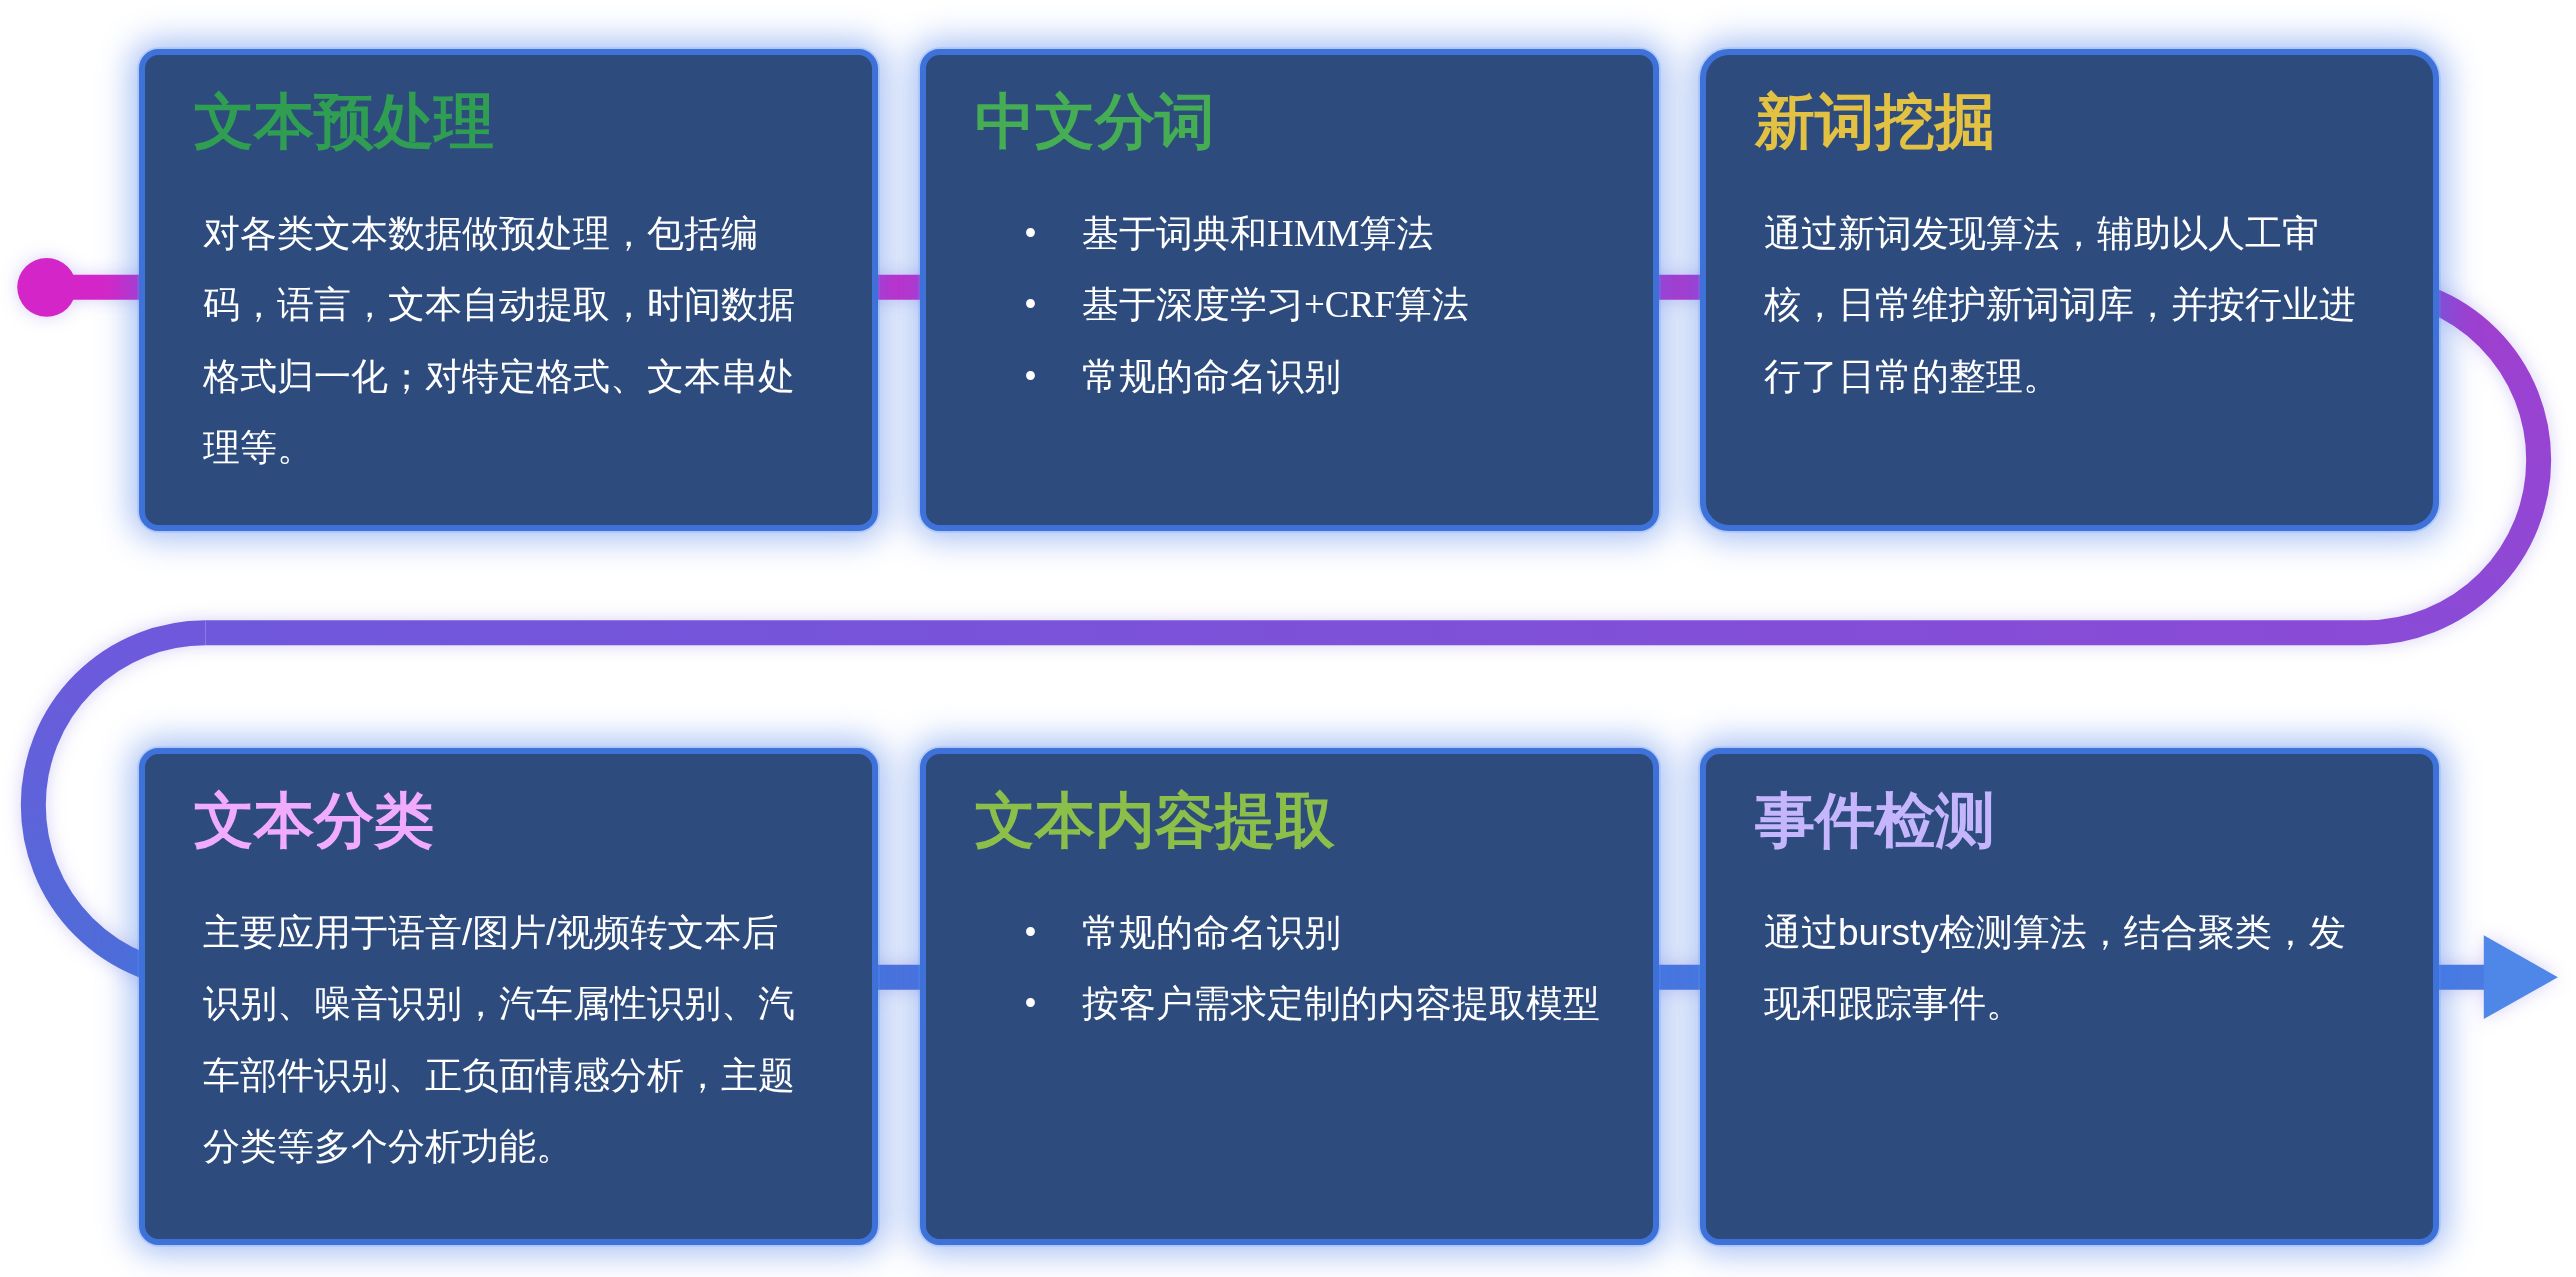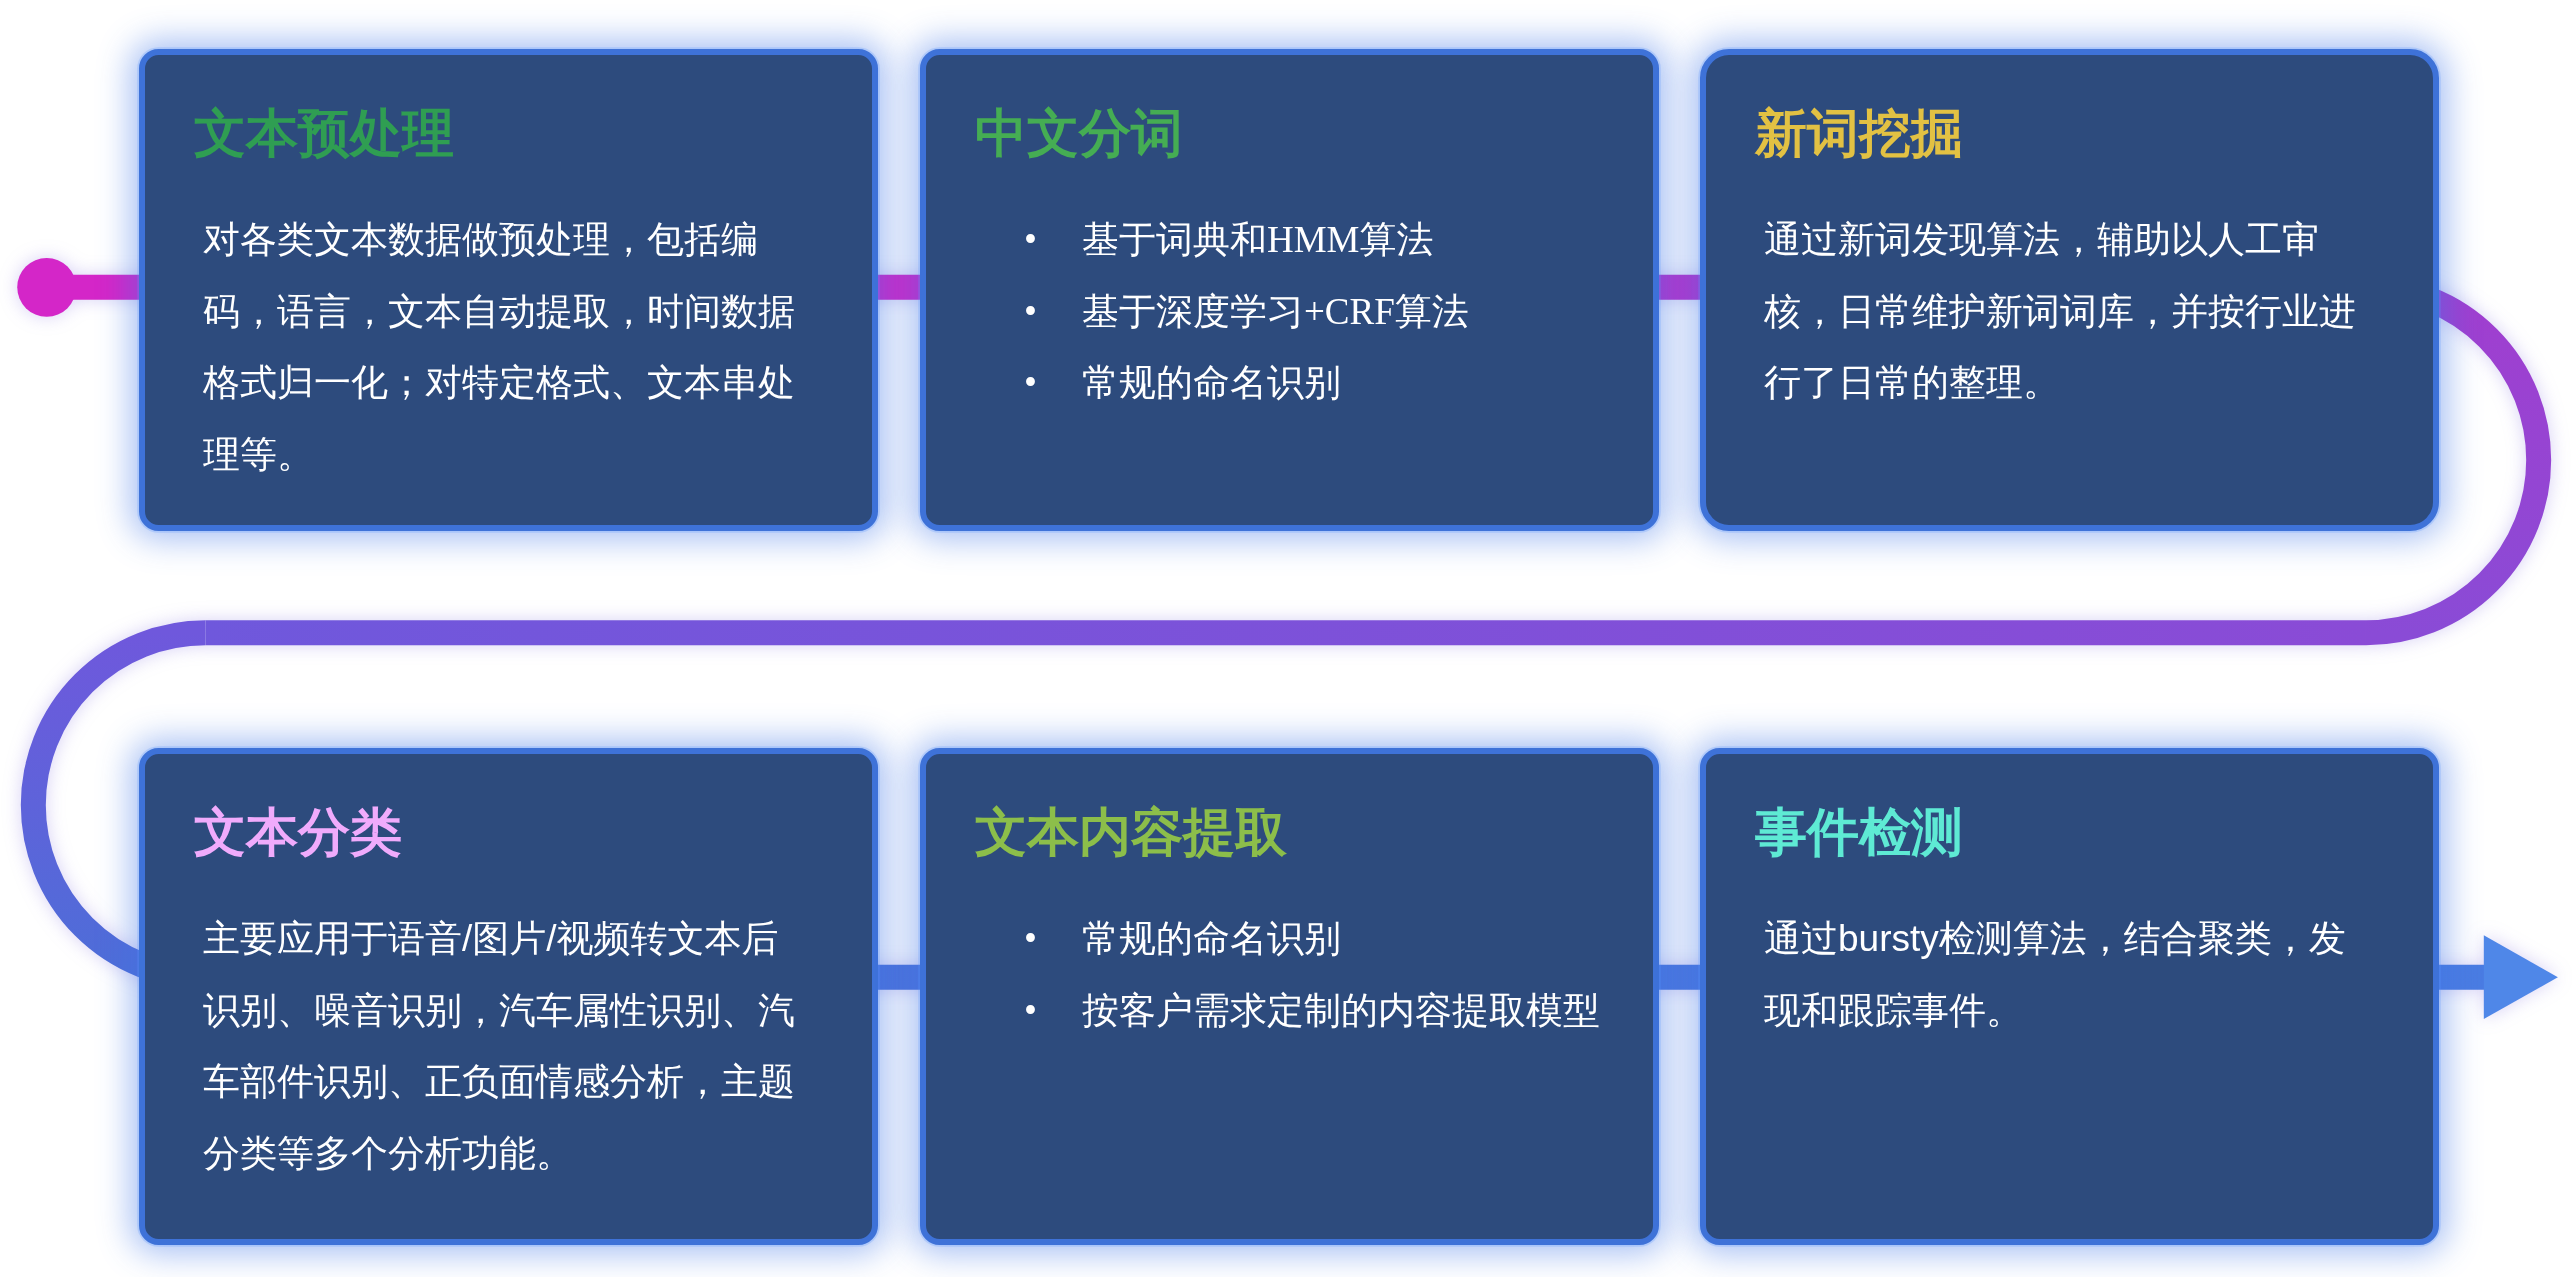--- a/index.html
+++ b/index.html
@@ -34,22 +34,22 @@
     z-index: 1;
   }
   .pos-1 { left: 139px;  top: 49px;  height: 482px; }
   .pos-2 { left: 920px; top: 49px;  height: 482px; }
   .pos-3 { left: 1700px; top: 49px;  height: 482px; border-radius: 29px; }
   .pos-4 { left: 139px;  top: 748px; height: 497px; }
   .pos-5 { left: 920px; top: 748px; height: 497px; }
   .pos-6 { left: 1700px; top: 748px; height: 497px; }
 
   .card-title {
-    margin: 16px 0 40px 0;
-    font-size: 52px;
+    margin: 0 0 40px 0;
+    font-size: 60px;
     font-weight: bold;
     line-height: 1.2;
   }
   .card-body {
     margin: 9px;
     color: #ffffff;
     font-size: 37px;
     line-height: 1.93;
   }
   .card-list {
@@ -137,18 +137,18 @@
 
   <section class="card pos-5">
     <h2 class="card-title" style="color: rgb(140, 190, 74);">文本内容提取</h2>
     <ul class="card-list">
       <li><span>常规的命名识别</span></li>
       <li><span>按客户需求定制的内容提取模型</span></li>
     </ul>
   </section>
 
   <section class="card pos-6">
-    <h2 class="card-title" style="color: #5eead4;">事件检测</h2>
+    <h2 class="card-title" style="color: #c4b5fd;">事件检测</h2>
     <p class="card-body">通过bursty检测算法，结合聚类，发现和跟踪事件。</p>
   </section>
 
 </div>
 
 
 </body></html>

